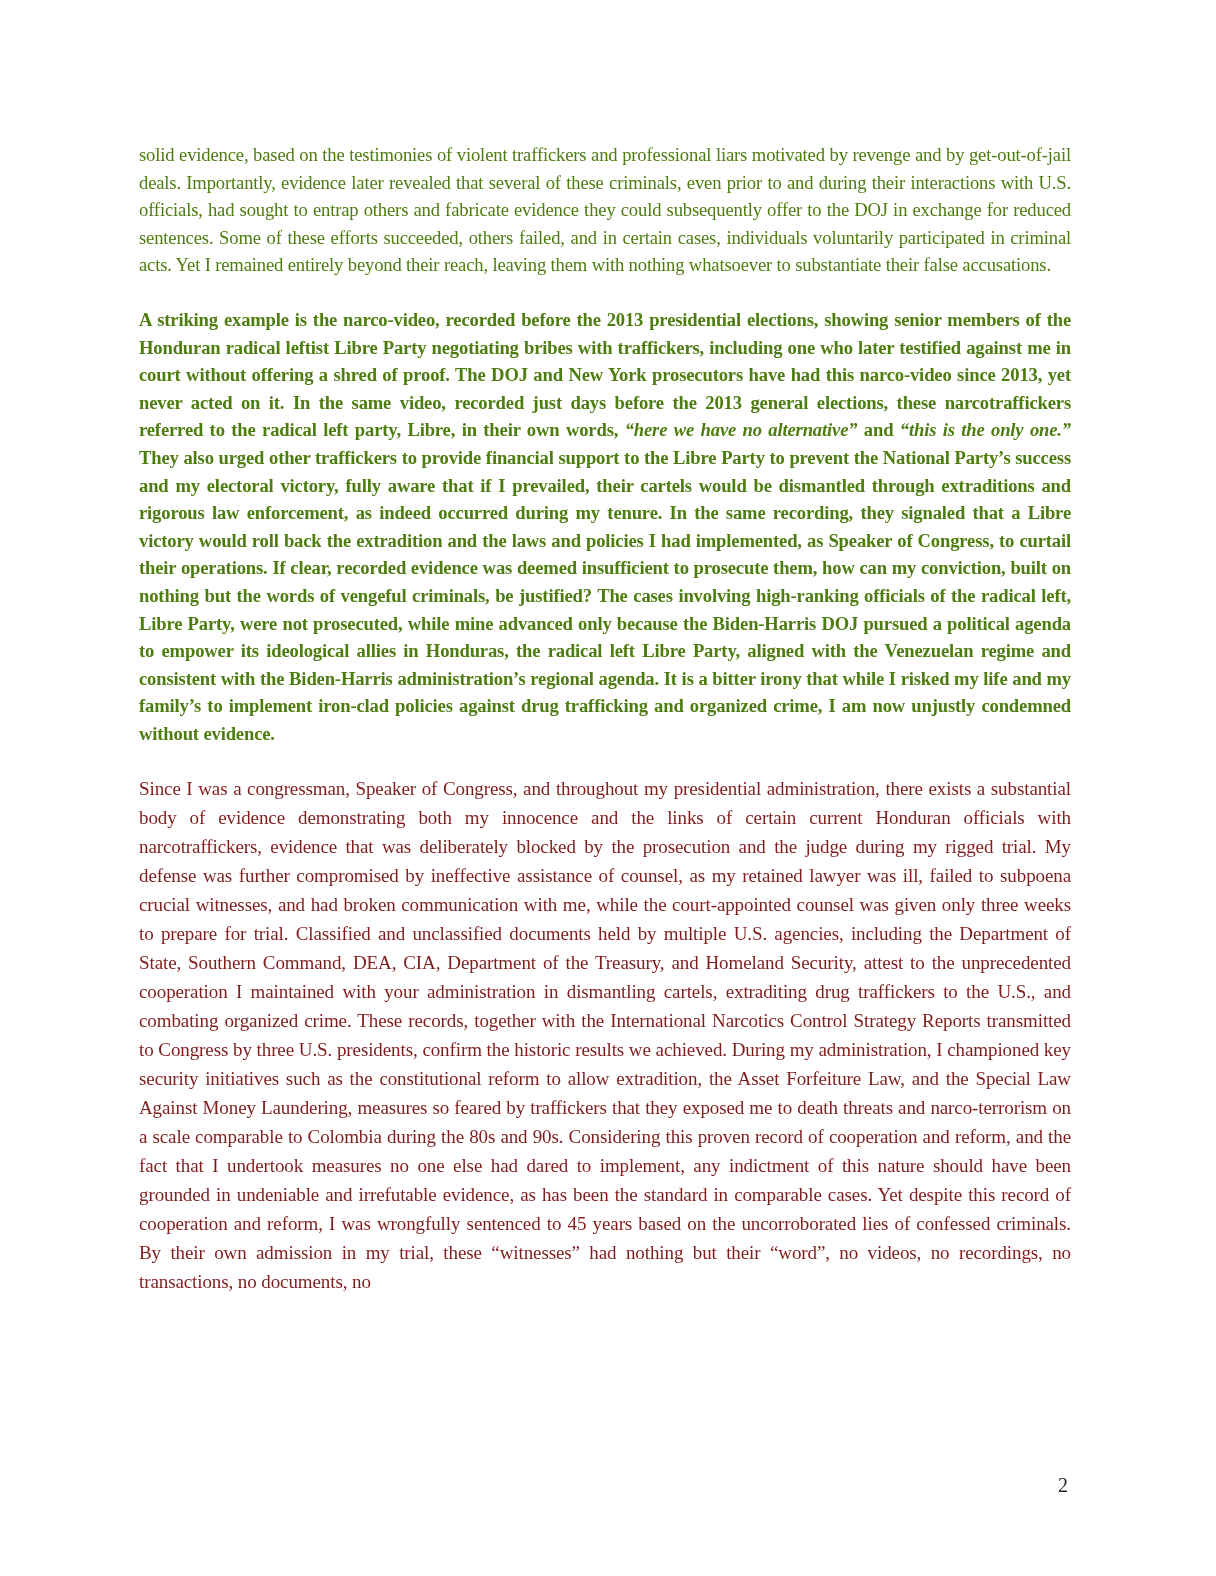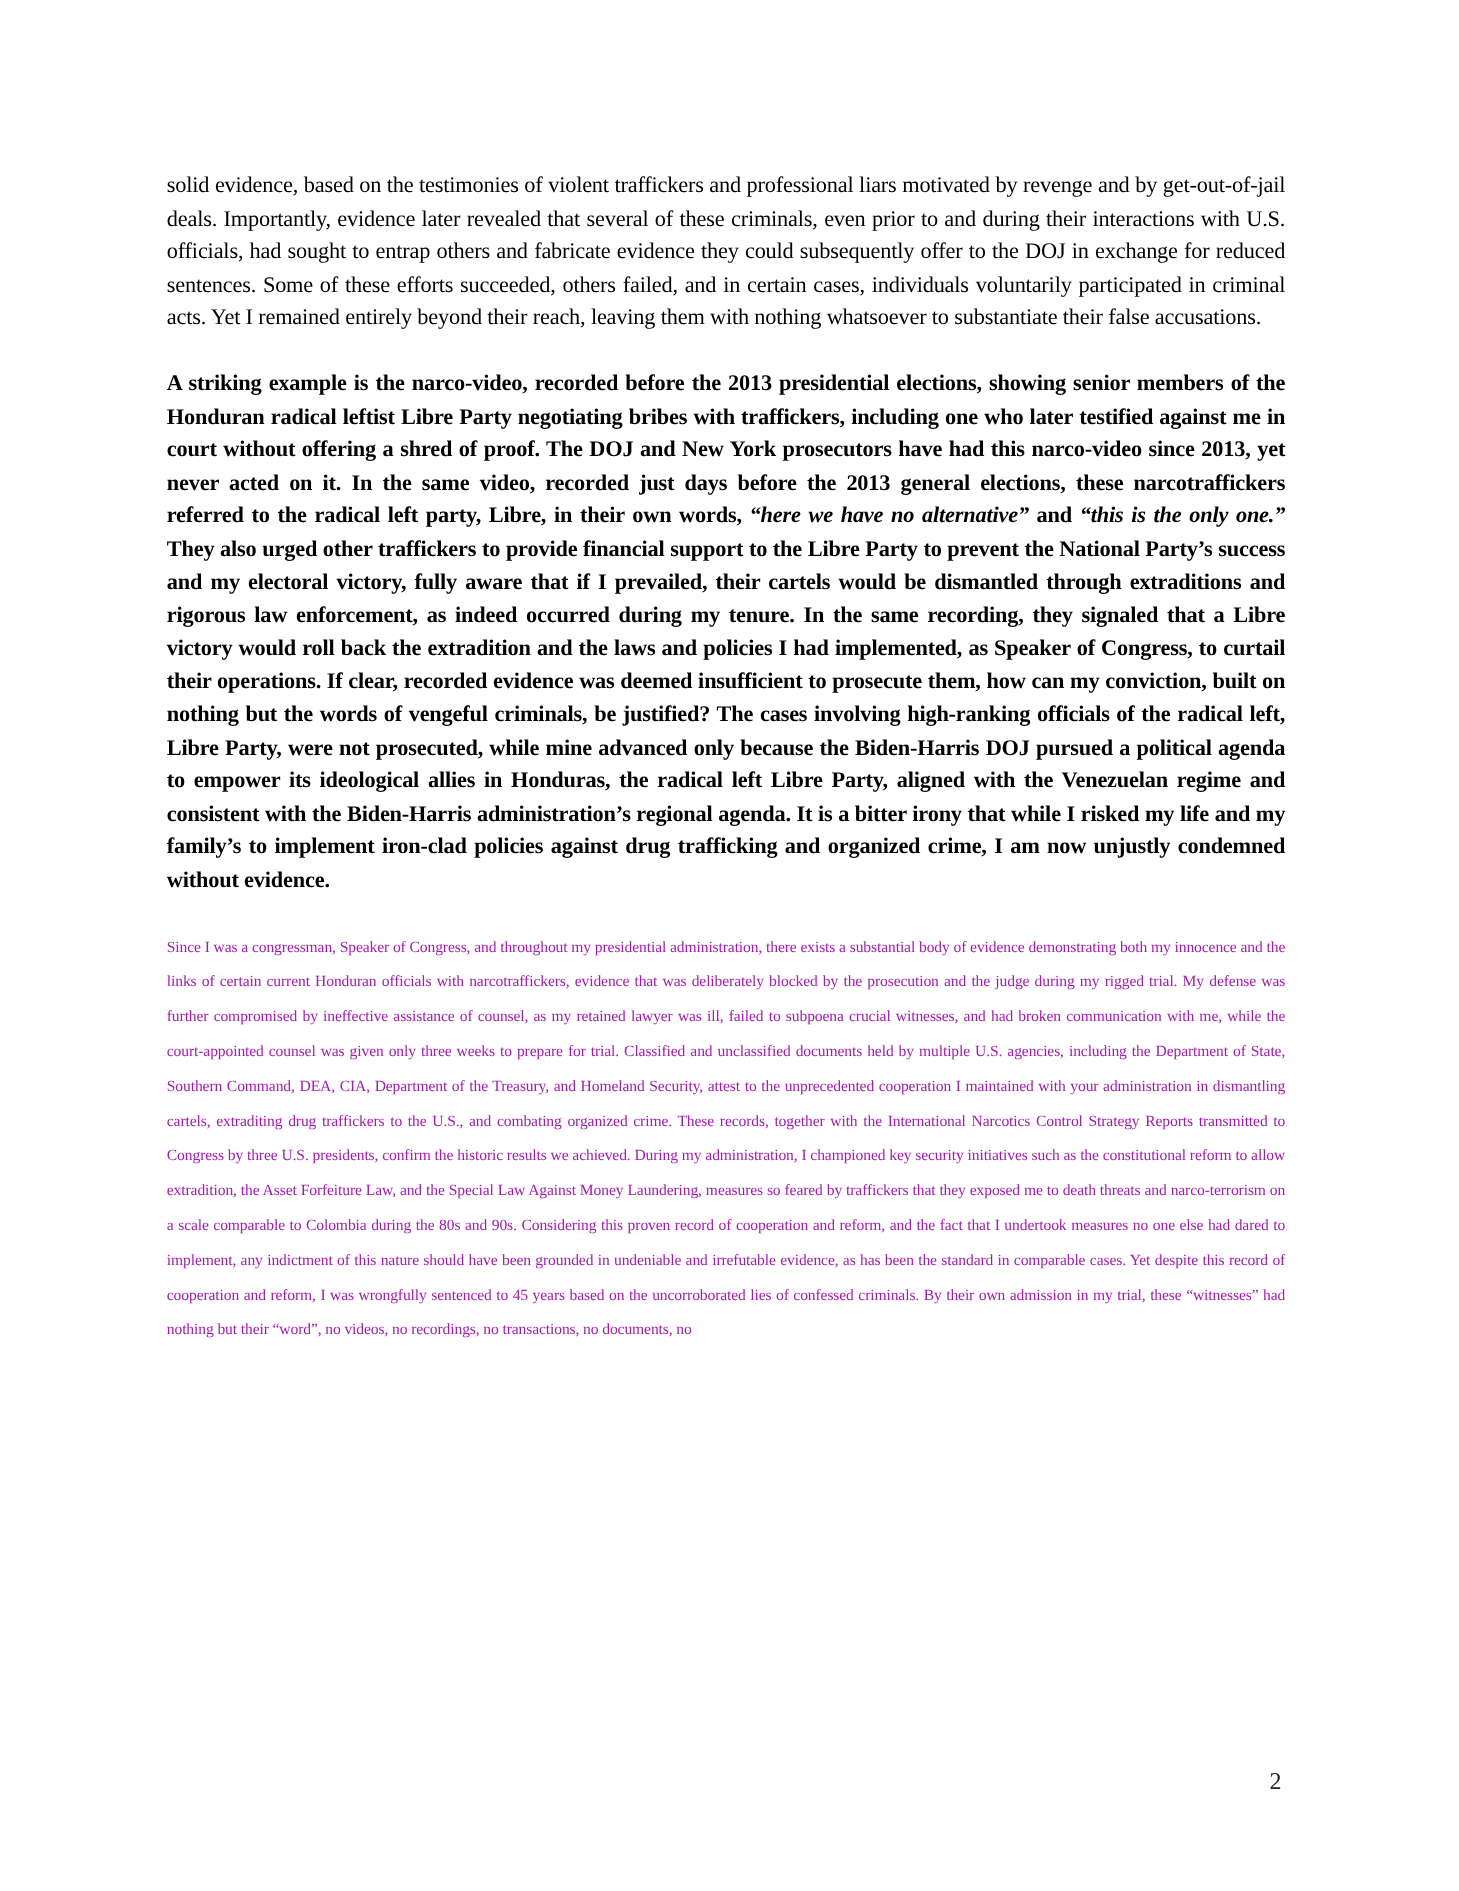--- a/index.html
+++ b/index.html
@@ -20,27 +20,27 @@
       width: 932px;
     }
     .para {
       margin: 0;
       text-align: justify;
       font-family: "Liberation Serif", serif;
     }
     .para-small {
       font-size: 18.6px;
       line-height: 27.6px;
-      color: #000000;
+      color: #4d7c0f;
       letter-spacing: -0.15px;
     }
     .para-large {
-      font-size: 13px;
+      font-size: 19px;
       line-height: 29px;
-      color: #a21caf;
+      color: #7f1d1d;
       letter-spacing: -0.1px;
     }
     .p1 { }
     .p2 { margin-top: 27px; font-weight: bold; }
     .p3 { margin-top: 27px; }
     .ital { font-style: italic; }
     .page-number {
       position: absolute;
       left: 1058px;
       top: 1474px;

